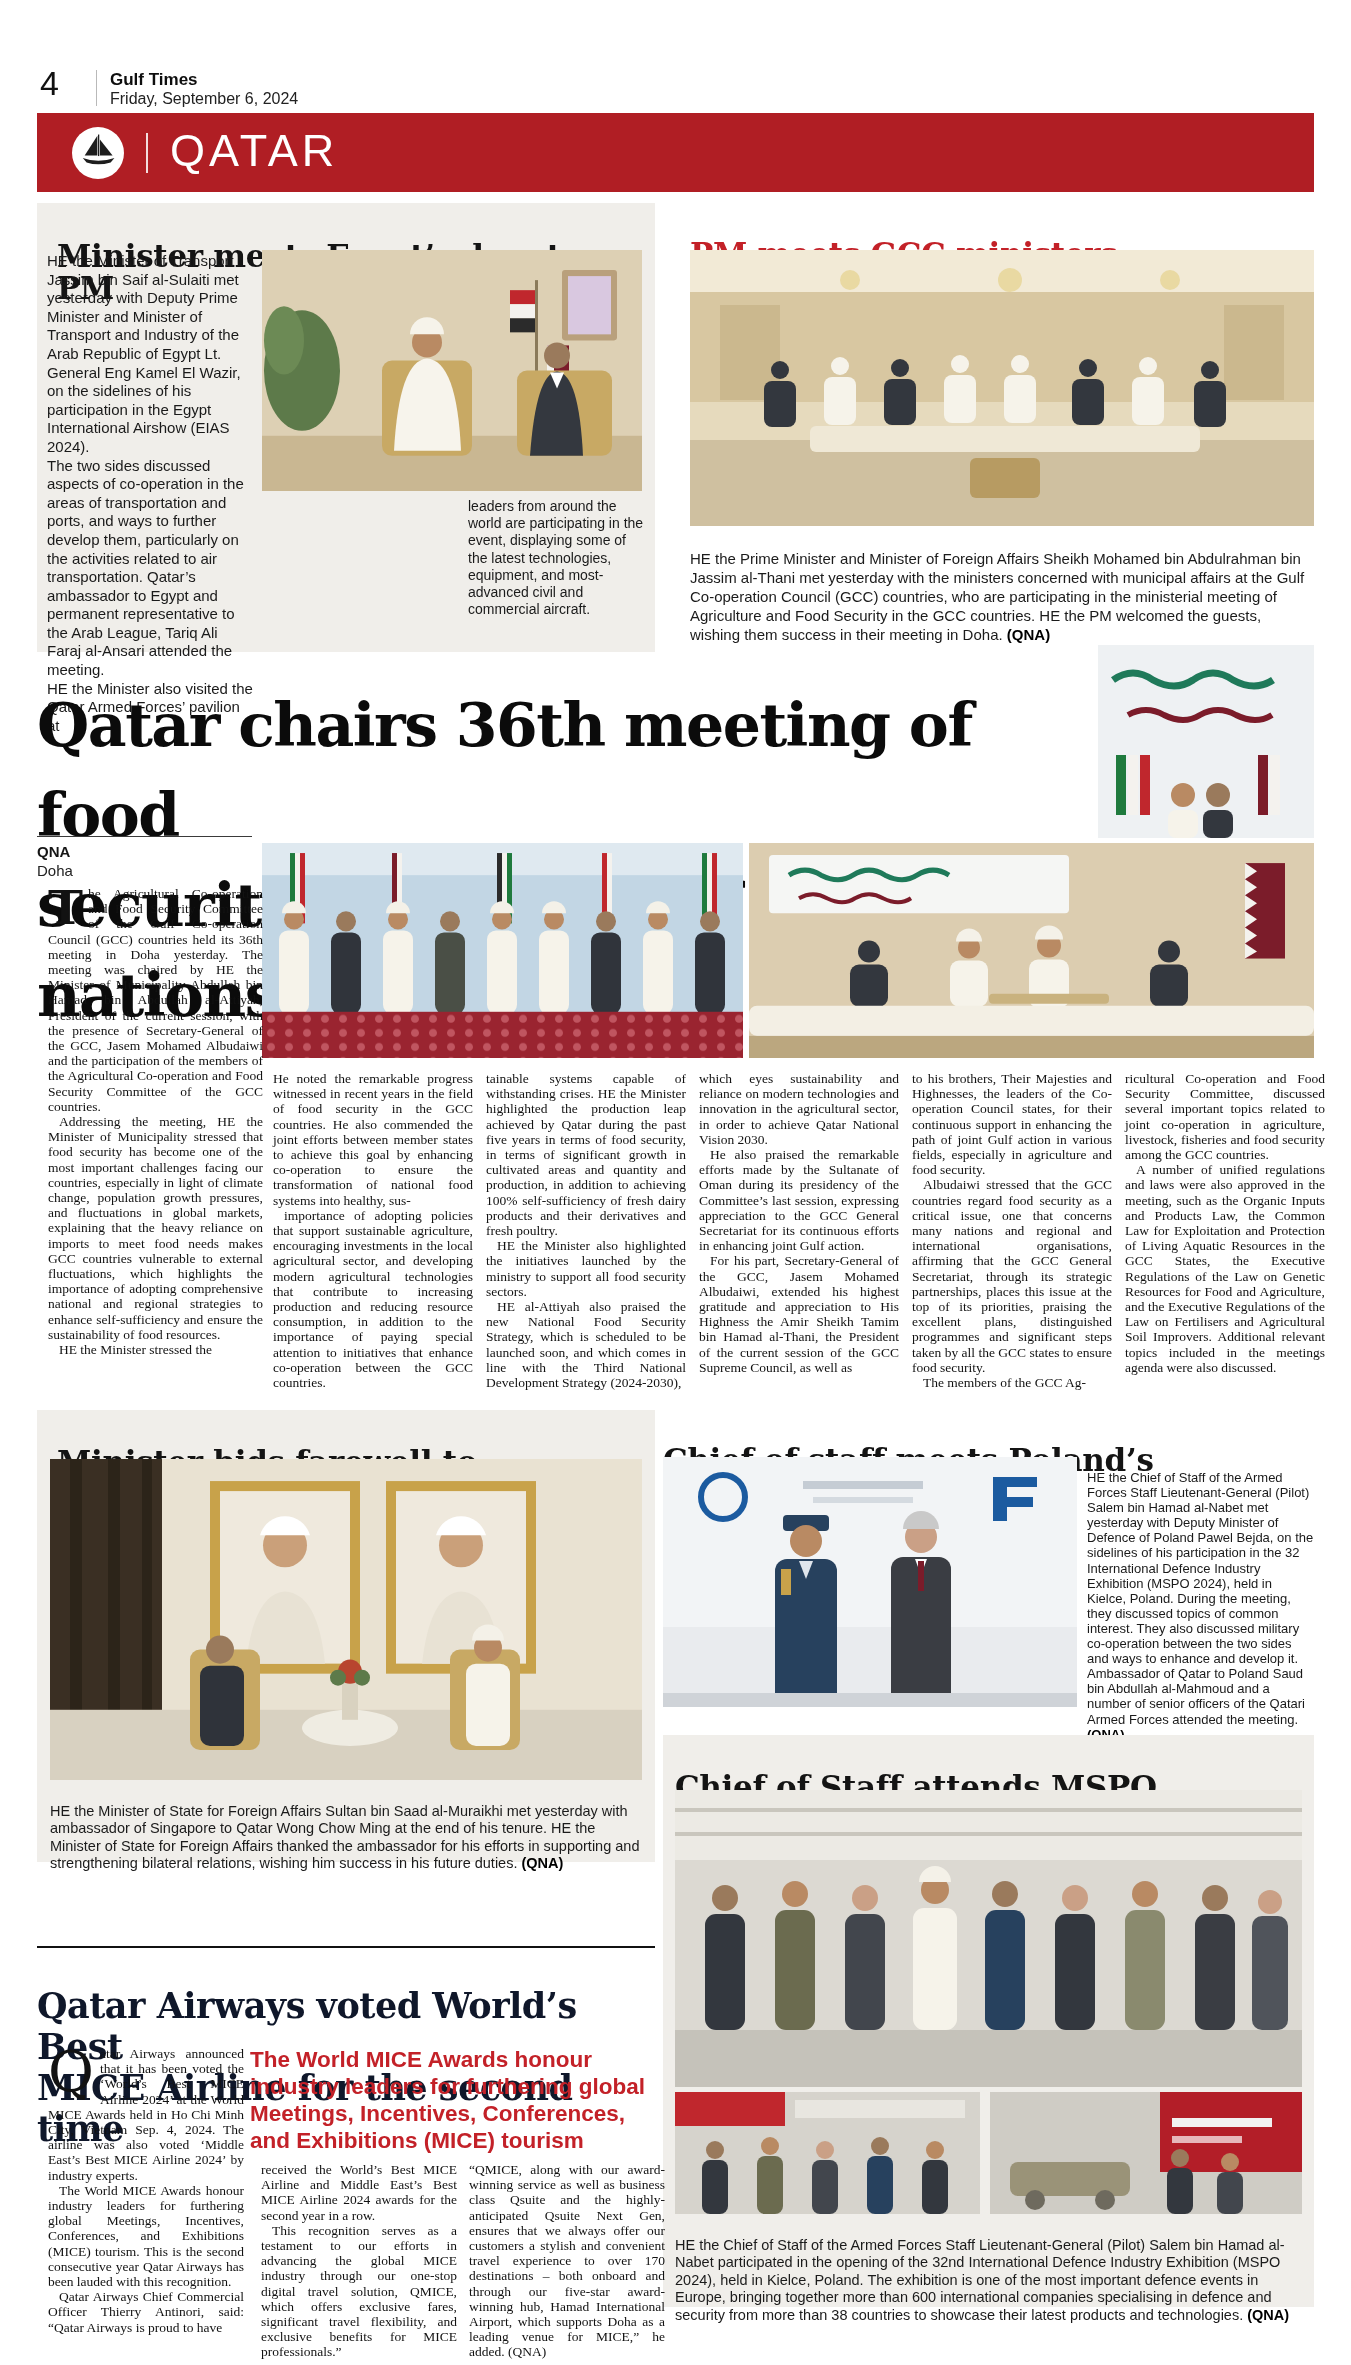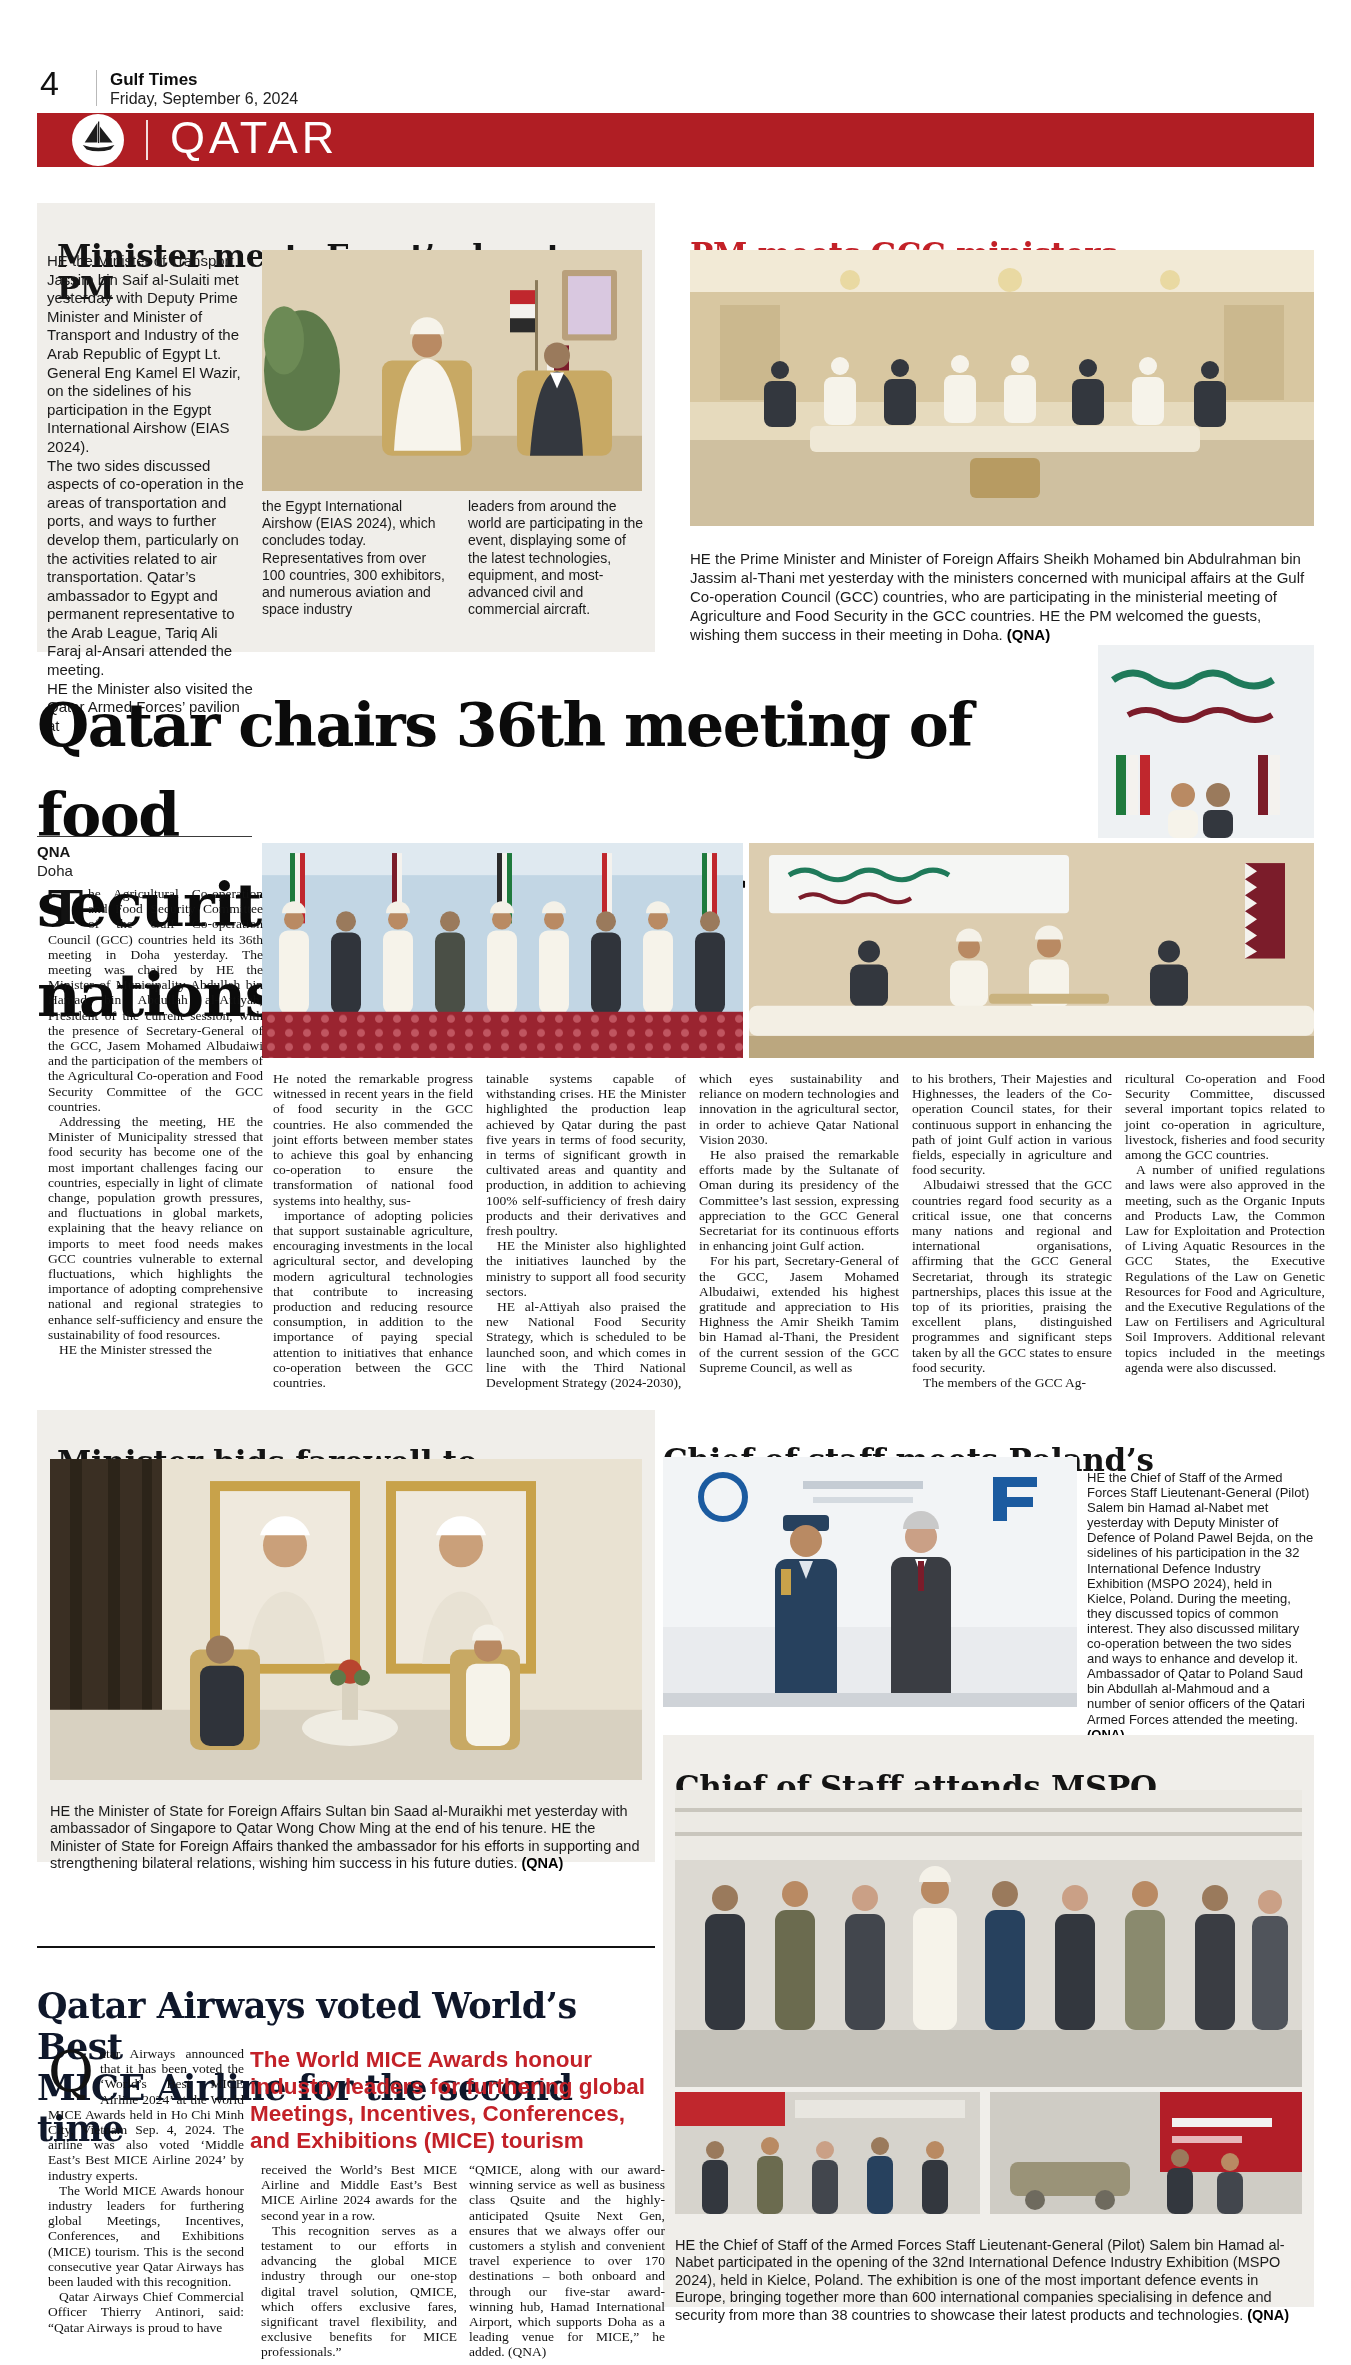--- a/index.html
+++ b/index.html
@@ -6,21 +6,21 @@
   .page{position:relative;width:1351px;height:2365px;background:#ffffff;margin:0 auto;
         font-family:"Liberation Sans",sans-serif;color:#151515;overflow:hidden;}
   .abs{position:absolute;}
 
   
   .pageno{left:40px;top:64px;font-size:34px;color:#111;}
   .hd-vrule{left:96px;top:70px;width:1px;height:36px;background:#b9b9b9;}
   .pub{left:110px;top:70px;font-size:17px;font-weight:bold;color:#0e0e0e;}
   .date{left:110px;top:90px;font-size:16px;color:#222;}
 
-  .banner{left:37px;top:113px;width:1277px;height:54px;background:#b01e24;
+  .banner{left:37px;top:113px;width:1277px;height:79px;background:#b01e24;
           display:flex;align-items:center;}
   .logo-circle{width:52px;height:52px;border-radius:50%;background:#fff;margin-left:35px;
                display:flex;align-items:center;justify-content:center;flex:0 0 auto;}
   .banner-div{width:2px;height:40px;background:rgba(255,255,255,.85);margin-left:22px;}
   .banner-title{color:#fff;font-size:45px;letter-spacing:4px;margin-left:22px;margin-top:-4px;
                 font-family:"Liberation Sans",sans-serif;font-weight:400;}
 
   
   .gray-block{background:#f0eeea;}
   .slab{font-family:"DejaVu Serif",serif;font-weight:bold;letter-spacing:-.3px;color:#141414;
@@ -150,21 +150,20 @@
       <rect x="120" y="110" width="90" height="95" rx="10" fill="#c8a964"></rect>
       <rect x="255" y="120" width="95" height="85" rx="10" fill="#c8a964"></rect>
       <circle cx="165" cy="92" r="15" fill="#b98a63"></circle>
       <path d="M148 84 a17 17 0 0 1 34 0 Z" fill="#f6f3ea"></path>
       <path d="M132 200 q5 -90 33 -92 q30 2 34 92 Z" fill="#f7f4ec"></path>
       <circle cx="295" cy="105" r="13" fill="#9a7a5c"></circle>
       <path d="M268 205 q6 -82 27 -84 q22 2 26 84 Z" fill="#34383f"></path>
       <path d="M288 122 l7 16 l7 -16 Z" fill="#fff"></path>
     </svg>
   </div>
-  <div class="abs caption egypt-capA">the Egypt International Airshow (EIAS 2024), which concludes today. Representatives from over 100 countries, 300 exhibitors, and numerous aviation and space industry</div>
   <div class="abs caption egypt-capB">leaders from around the world are participating in the event, displaying some of the latest technologies, equipment, and most-advanced civil and commercial aircraft.</div>
 
   <h2 class="abs slab red pm-title">PM meets GCC ministers</h2>
   <div class="abs photo pm-photo">
     <svg viewBox="0 0 624 276" preserveAspectRatio="none">
       <rect width="624" height="276" fill="#e6dabd"></rect>
       <rect width="624" height="42" fill="#f2ead6"></rect>
       <circle cx="160" cy="30" r="10" fill="#e9d9a2"></circle>
         <circle cx="320" cy="30" r="12" fill="#e9d9a2"></circle>
         <circle cx="480" cy="30" r="10" fill="#e9d9a2"></circle>

